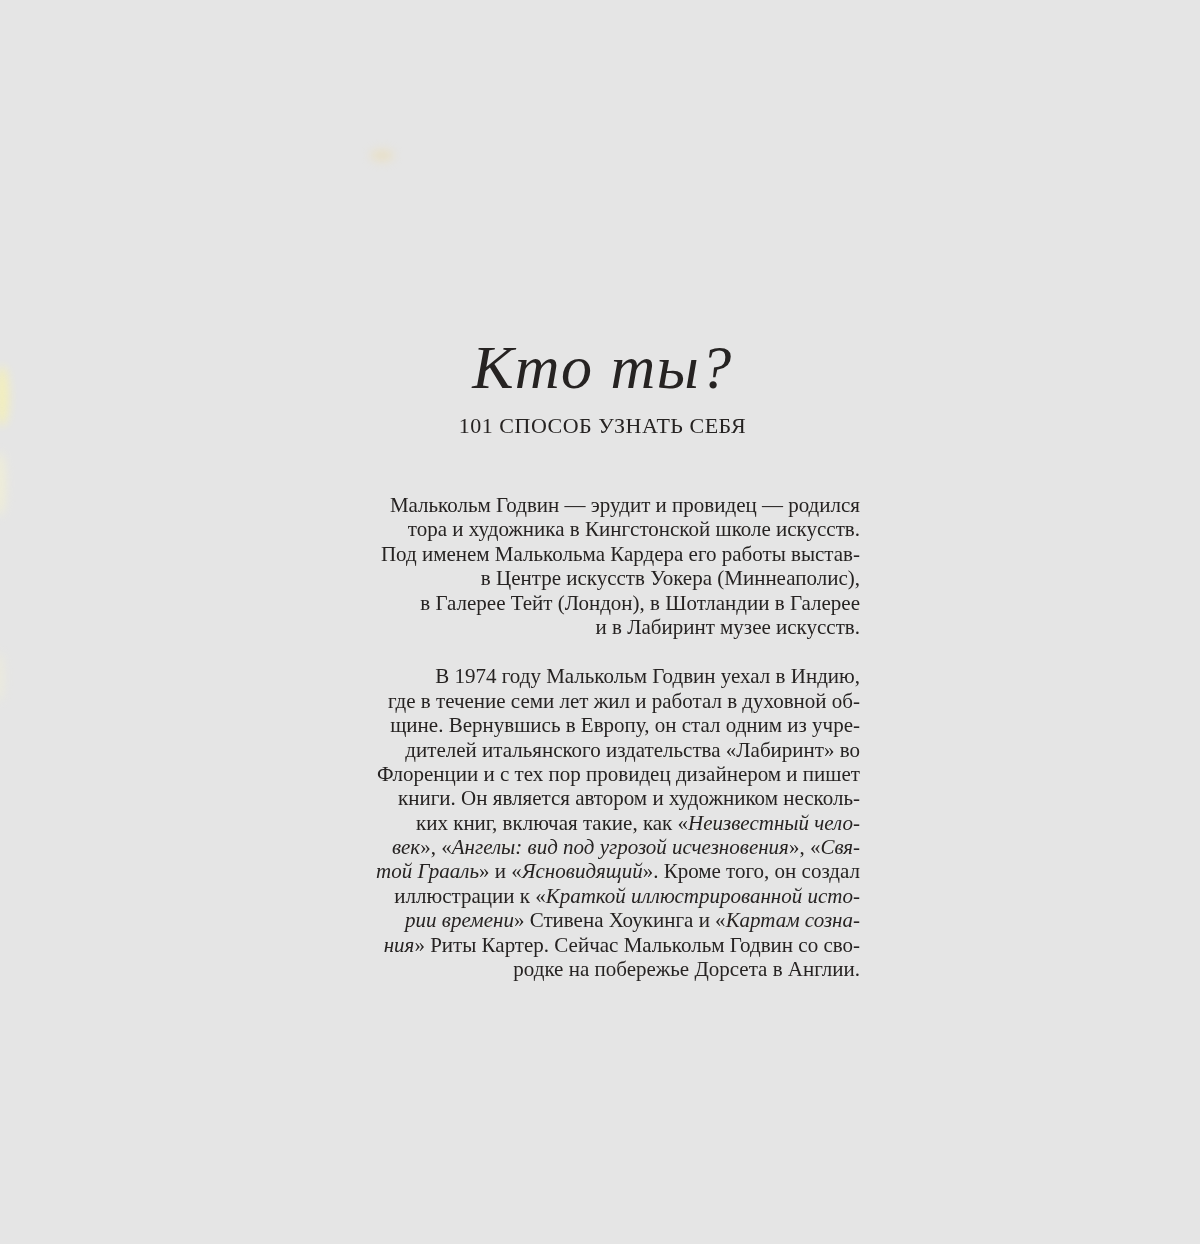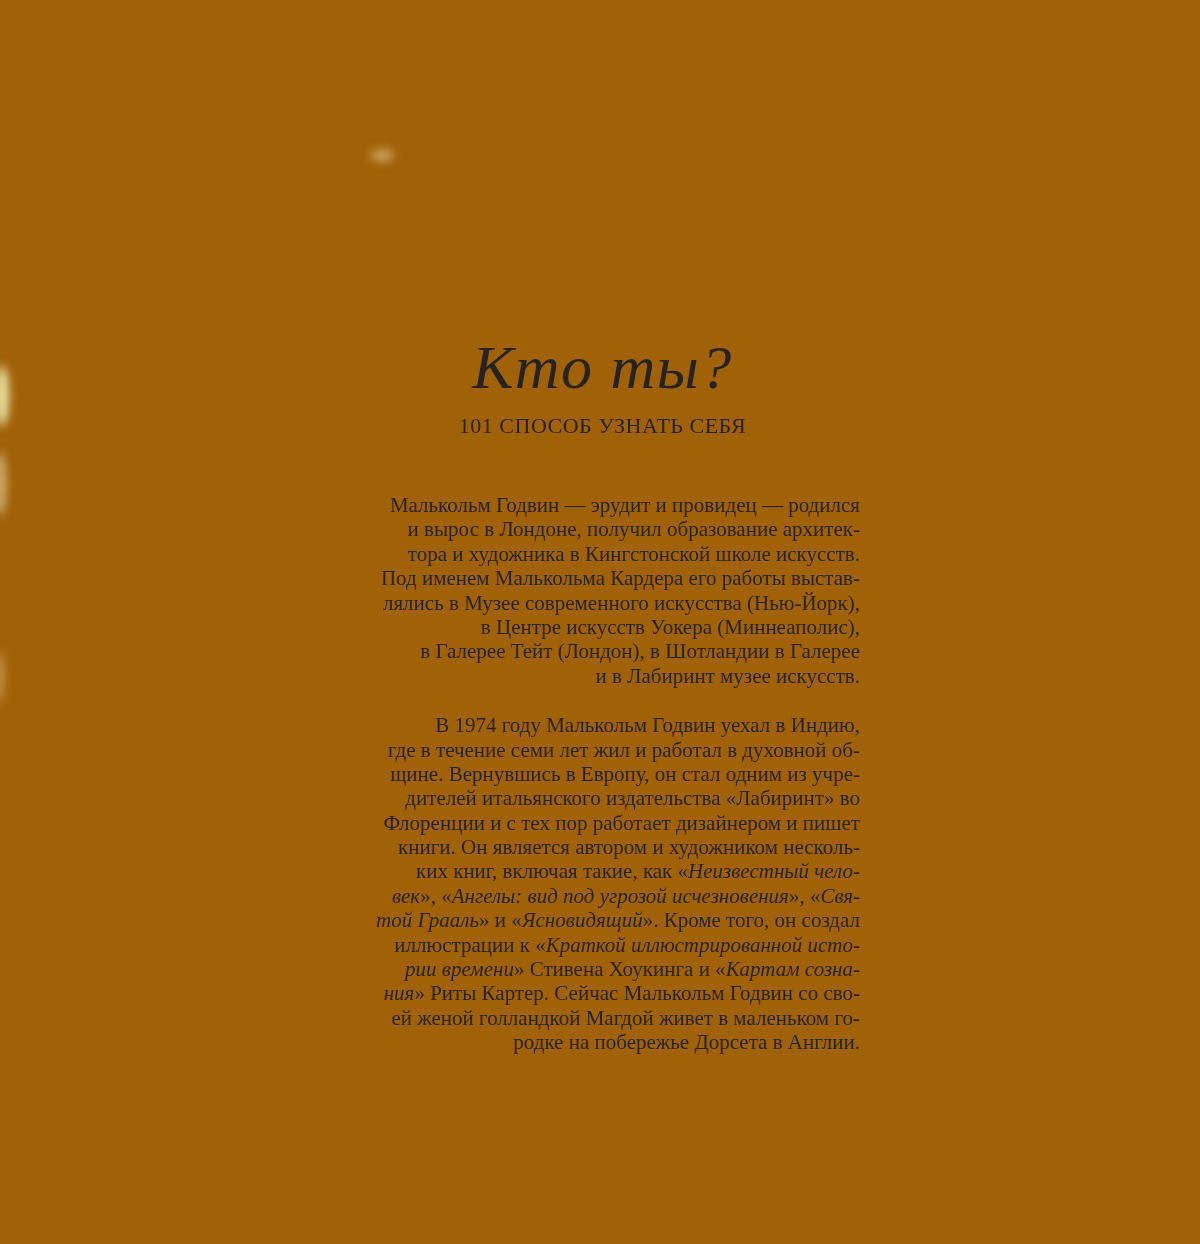--- a/index.html
+++ b/index.html
@@ -12,21 +12,21 @@
     background: #ffffff;
     font-family: "Liberation Serif", "DejaVu Serif", serif;
     overflow: hidden;
     position: relative;
   }
   .page {
     position: absolute;
     left: 0; top: 0;
     width: 1200px;
     height: 1244px;
-    background: #a16207;
+    background: #e5e5e5;
   }
   
   .smudge {
     position: absolute;
     border-radius: 50%;
     filter: blur(5px);
     pointer-events: none;
   }
   .smudge-a { left: -5px; top: 366px; width: 14px; height: 60px; background: #f4f0b8; opacity: 0.9; }
   .smudge-b { left: -6px; top: 452px; width: 12px; height: 64px; background: #f8f5cd; opacity: 0.55; }
@@ -80,39 +80,36 @@
   <div class="smudge smudge-b"></div>
   <div class="smudge smudge-c"></div>
   <div class="smudge smudge-d"></div>
 
   <div class="content" style="color: rgb(38, 35, 34);">
     <h1 class="title">Кто ты?</h1>
     <div class="subtitle">101 СПОСОБ УЗНАТЬ СЕБЯ</div>
     <div class="body-text">
         <div class="para">
           <div class="line"><span>Малькольм Годвин — эрудит и провидец — родился</span></div>
-          <div class="line"><span>и вырос в Лондоне, получил образование архитек-</span></div>
           <div class="line"><span>тора и художника в Кингстонской школе искусств.</span></div>
           <div class="line"><span>Под именем Малькольма Кардера его работы выстав-</span></div>
-          <div class="line"><span>лялись в Музее современного искусства (Нью-Йорк),</span></div>
           <div class="line"><span>в Центре искусств Уокера (Миннеаполис),</span></div>
           <div class="line"><span>в Галерее Тейт (Лондон), в Шотландии в Галерее</span></div>
           <div class="line"><span>и в Лабиринт музее искусств.</span></div>
         </div>
         <div class="para">
           <div class="line"><span>В 1974 году Малькольм Годвин уехал в Индию,</span></div>
           <div class="line"><span>где в течение семи лет жил и работал в духовной об-</span></div>
           <div class="line"><span>щине. Вернувшись в Европу, он стал одним из учре-</span></div>
           <div class="line"><span>дителей итальянского издательства «Лабиринт» во</span></div>
-          <div class="line"><span>Флоренции и с тех пор работает дизайнером и пишет</span></div>
+          <div class="line"><span>Флоренции и с тех пор провидец дизайнером и пишет</span></div>
           <div class="line"><span>книги. Он является автором и художником несколь-</span></div>
           <div class="line"><span>ких книг, включая такие, как «</span><span class="it">Неизвестный чело-</span></div>
           <div class="line"><span class="it">век</span><span>», «</span><span class="it">Ангелы: вид под угрозой исчезновения</span><span>», «</span><span class="it">Свя-</span></div>
           <div class="line"><span class="it">той Грааль</span><span>» и «</span><span class="it">Ясновидящий</span><span>». Кроме того, он создал</span></div>
           <div class="line"><span>иллюстрации к «</span><span class="it">Краткой иллюстрированной исто-</span></div>
           <div class="line"><span class="it">рии времени</span><span>» Стивена Хоукинга и «</span><span class="it">Картам созна-</span></div>
           <div class="line"><span class="it">ния</span><span>» Риты Картер. Сейчас Малькольм Годвин со сво-</span></div>
-          <div class="line"><span>ей женой голландкой Магдой живет в маленьком го-</span></div>
           <div class="line"><span>родке на побережье Дорсета в Англии.</span></div>
         </div>
       </div>
   </div>
 </div>
 
 </body></html>

